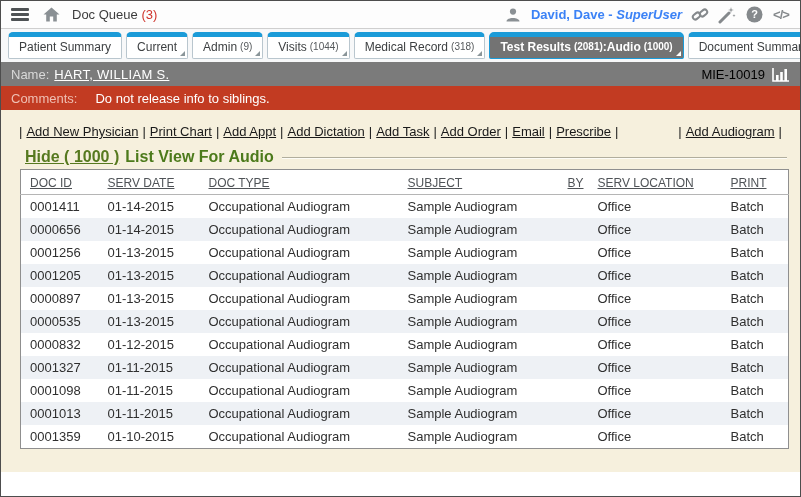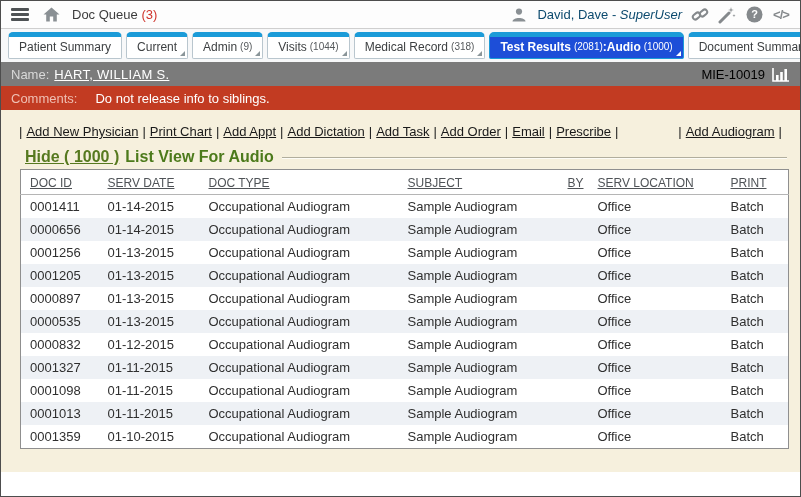--- a/index.html
+++ b/index.html
@@ -7,32 +7,32 @@
   body { font-family:"Liberation Sans", sans-serif; background:#e8e8e8; }
   .window { width:801px; height:497px; border:1px solid #4d4d4d; overflow:hidden; background:#fff; position:relative; }
 
   
   .topbar { height:28px; background:#fdfdfd; border-bottom:1px solid #cfcfcf; display:flex; align-items:center; padding:0 10px; }
   .hamburger { width:18px; height:13px; display:flex; flex-direction:column; justify-content:space-between; cursor:pointer; margin-right:13px; }
   .hamburger span { display:block; height:3px; background:#4e5254; border-radius:1px; }
   .top-title { font-size:13px; color:#3c3c3c; margin-left:12px; }
   .top-title .cnt { color:#d0342c; }
   .top-right { margin-left:auto; display:flex; align-items:center; gap:9px; }
-  .user-name { font-size:13px; color:#0c4a6e; }
+  .user-name { font-size:13px; color:#3b82f6;font-weight:bold; }
   .user-role { font-style:italic; }
   .ticon { width:18px; height:18px; display:inline-flex; align-items:center; justify-content:center; cursor:pointer; }
   .code-glyph { font-size:13px; font-weight:bold; color:#85898c; letter-spacing:-1px; }
 
   
   .tabstrip { height:33px; background:#f7f8f9; display:flex; align-items:flex-start; padding:3px 0 0 7px; gap:4px; }
   .tab { position:relative; height:27px; background:#fff; border:1px solid #b9c6ce; border-top:5px solid #1b9bd8; border-radius:5px 5px 2px 2px; display:flex; align-items:center; padding:0 10px 2px 10px; font-size:12px; color:#3c3f41; cursor:pointer; white-space:nowrap; }
   .tab .tab-count { font-size:10px; color:#55595c; margin-left:3px; }
   .tab .dd { position:absolute; right:2px; bottom:2px; width:0; height:0; border-bottom:5px solid #8a9599; border-left:5px solid transparent; }
-  .tab.active { background:#1d4ed8; border-color:#1b9bd8; color:#fff; font-weight:bold;align-items:center; }
-  .tab.active .tab-count { color:#fff; font-weight:normal; }
+  .tab.active { background:#737373; border-color:#1b9bd8; color:#fff; font-weight:bold;align-items:center; }
+  .tab.active .tab-count { color:#fff; font-weight:bold; }
   .tab.active .dd { border-bottom-color:#fff; }
 
   
   .namebar { height:24px; background:#7b7b7b; display:flex; align-items:center; padding:0 10px; font-size:13px; }
   .namebar .lbl { color:#d9d9d9; margin-right:5px; }
   .name-link { color:#fff; text-decoration:underline; letter-spacing:.3px; cursor:pointer; }
   .namebar-right { margin-left:auto; display:flex; align-items:center; gap:7px; color:#000000; }
   .demobar { height:26px; background:#868686; border-top:1px solid #6d6d6d; display:flex; align-items:center; gap:24px; padding:0 10px; font-size:13px; }
   .demobar .item .lbl { color:#d6d6d6; margin-right:4px; }
   .demobar .item .val { color:#fff; font-weight:bold; }

